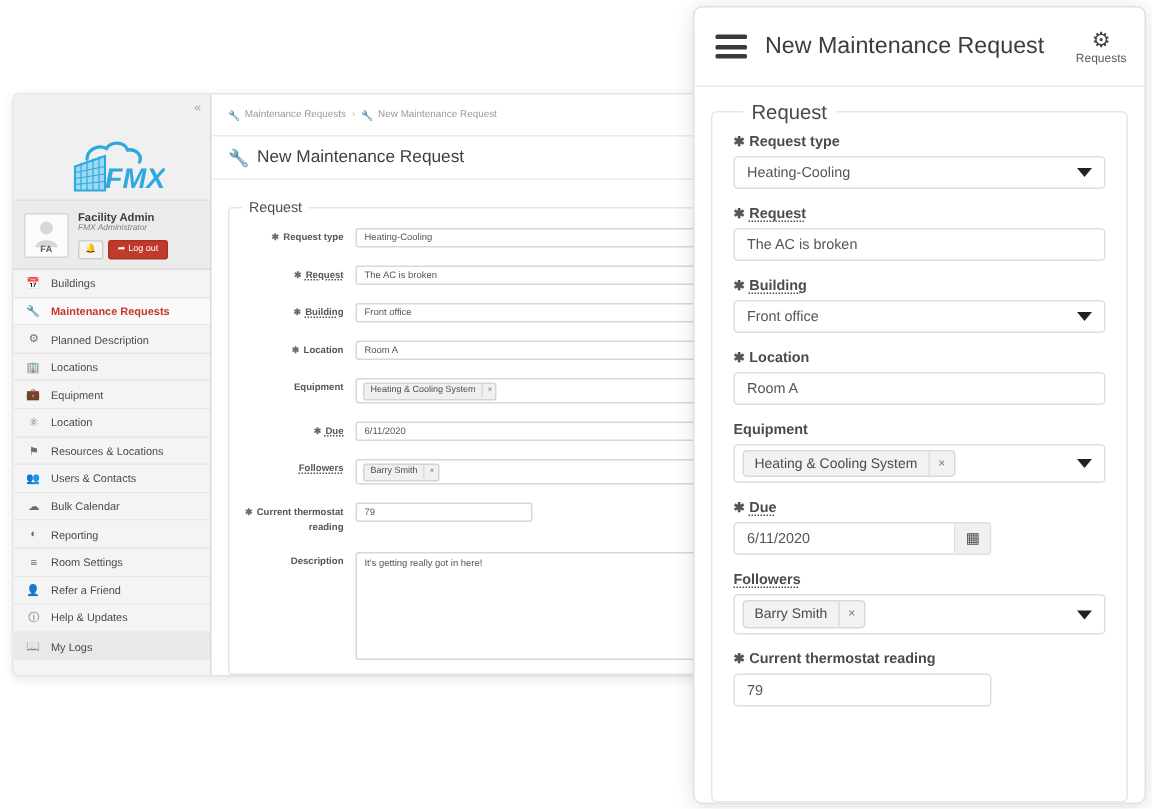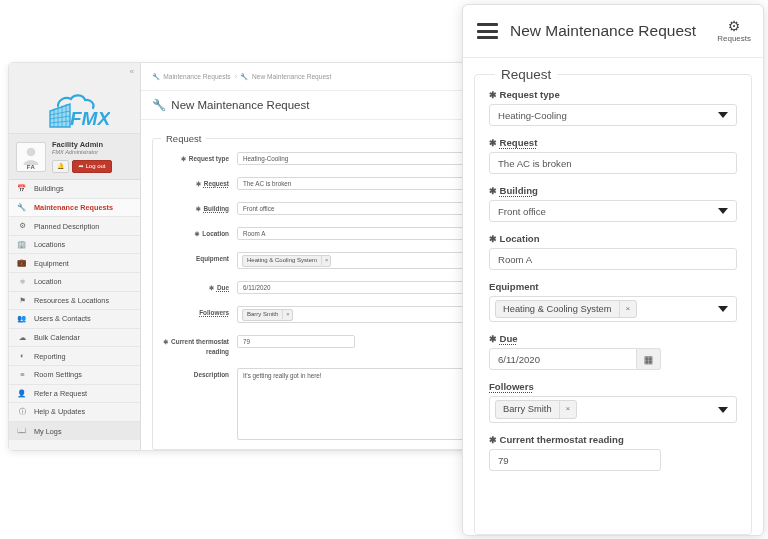--- a/index.html
+++ b/index.html
@@ -329,21 +329,21 @@
         <div class="nav-item">
           <span class="nav-ico">◐</span>
           <span>Reporting</span>
         </div>
         <div class="nav-item">
           <span class="nav-ico">≡</span>
           <span>Room Settings</span>
         </div>
         <div class="nav-item">
           <span class="nav-ico">👤</span>
-          <span>Refer a Request</span>
+          <span>Refer a Friend</span>
         </div>
         <div class="nav-item">
           <span class="nav-ico">ⓘ</span>
           <span>Help &amp; Updates</span>
         </div>
         <div class="nav-item last">
           <span class="nav-ico">📖</span>
           <span>My Logs</span>
         </div>
       </div>

